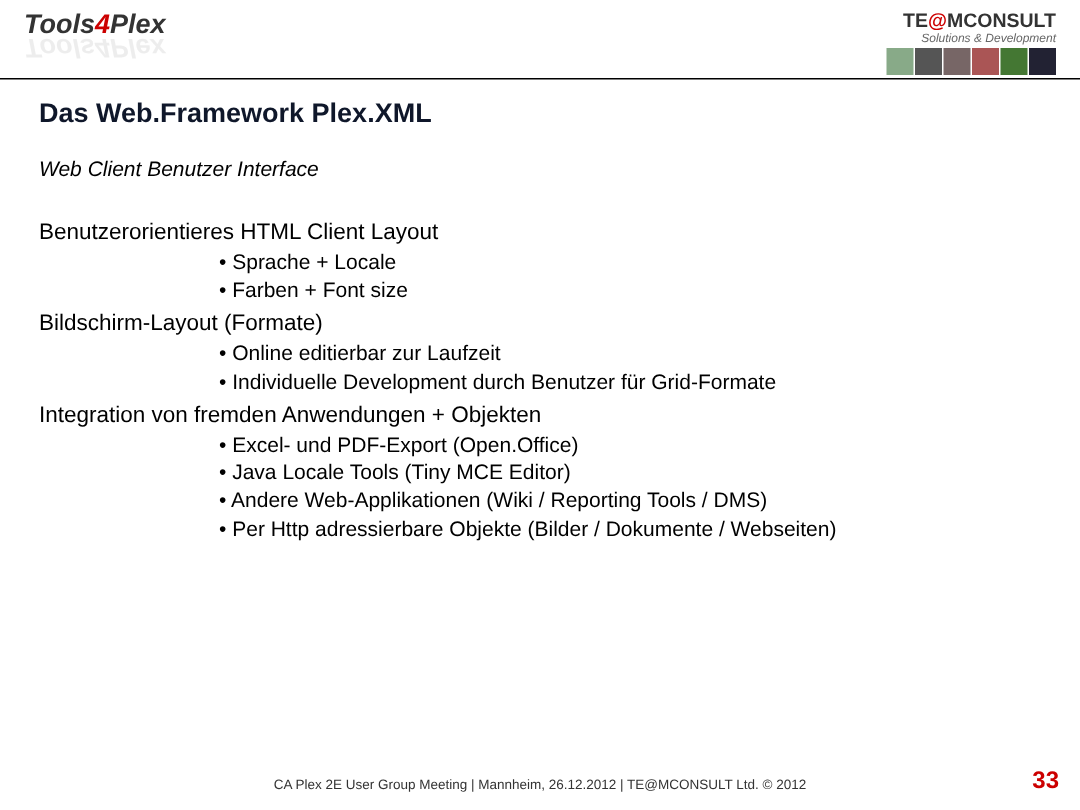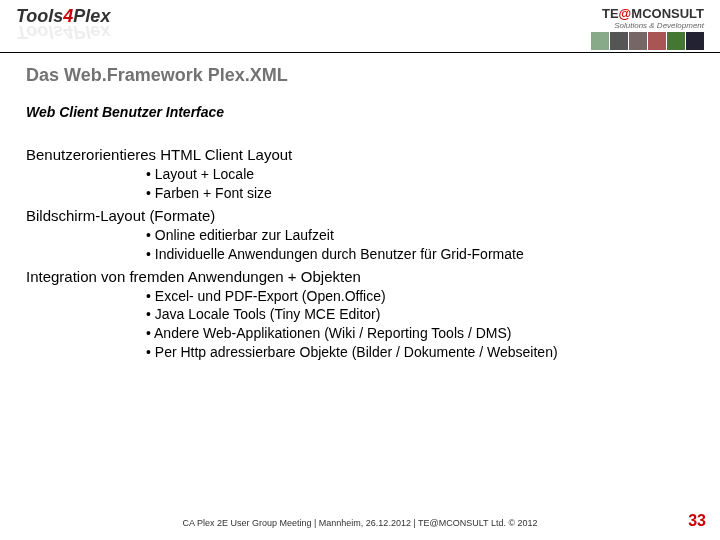--- a/index.html
+++ b/index.html
@@ -62,26 +62,26 @@
     width: 18px;
     height: 18px;
     display: inline-block;
   }
   .content {
     padding: 12px 26px 0 26px;
   }
   .title {
     font-size: 18px;
     font-weight: bold;
-    color: #737373;
+    color: #0f172a;
     margin-bottom: 18px;
   }
   .subtitle {
     font-size: 14px;
-    font-weight: bold;
+    font-weight: normal;
     font-style: italic;
     color: #000;
     margin-bottom: 26px;
   }
   .section-head {
     font-size: 15px;
     font-weight: normal;
     color: #000;
     margin-top: 4px;
     margin-bottom: 2px;
@@ -144,28 +144,28 @@
     </div>
   </div>
 </div>
 
 <div class="content">
   <div class="title">Das Web.Framework Plex.XML</div>
   <div class="subtitle">Web Client Benutzer Interface</div>
 
   <div class="section-head">Benutzerorientieres HTML Client Layout</div>
   <ul class="bullets">
-    <li>Layout + Locale</li>
+    <li>Sprache + Locale</li>
     <li>Farben + Font size</li>
   </ul>
 
   <div class="section-head">Bildschirm-Layout (Formate)</div>
   <ul class="bullets">
     <li>Online editierbar zur Laufzeit</li>
-    <li>Individuelle Anwendungen durch Benutzer für Grid-Formate</li>
+    <li>Individuelle Development durch Benutzer für Grid-Formate</li>
   </ul>
 
   <div class="section-head">Integration von fremden Anwendungen + Objekten</div>
   <ul class="bullets">
     <li>Excel- und PDF-Export (Open.Office)</li>
     <li>Java Locale Tools (Tiny MCE Editor)</li>
     <li>Andere Web-Applikationen (Wiki / Reporting Tools / DMS)</li>
     <li>Per Http adressierbare Objekte (Bilder / Dokumente / Webseiten)</li>
   </ul>
 </div>

